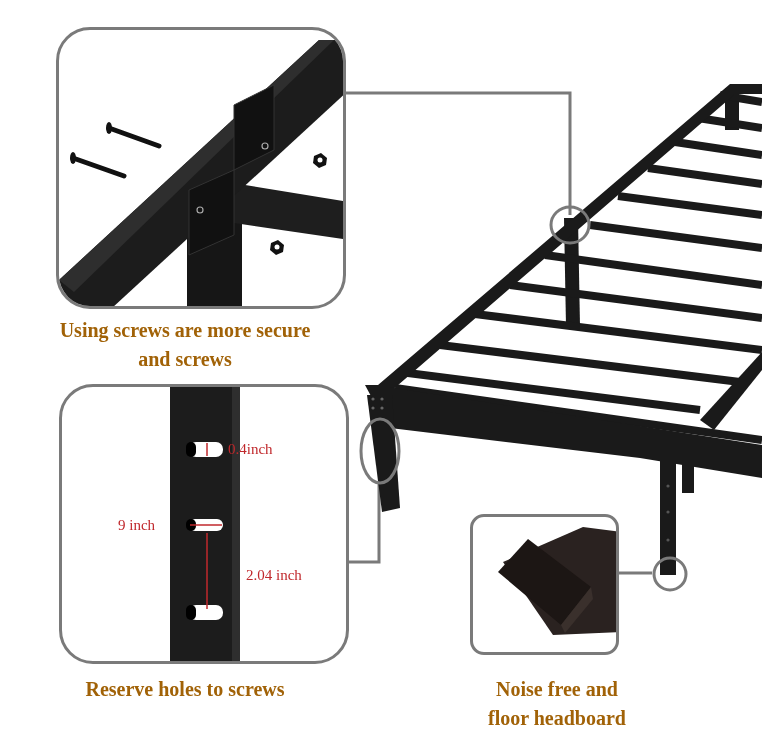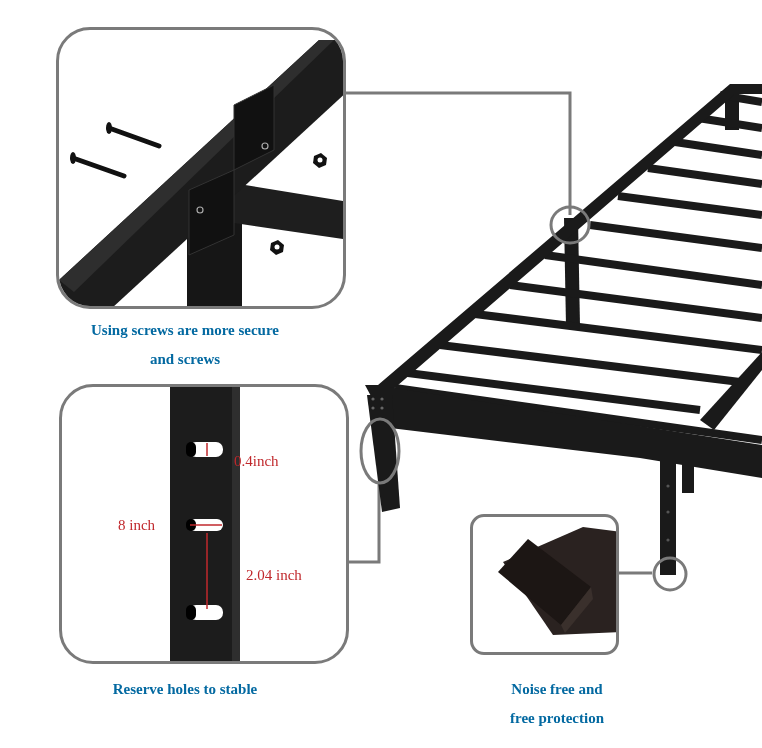--- a/index.html
+++ b/index.html
@@ -1,19 +1,19 @@
 <!DOCTYPE html>
 <html><head>
 <meta charset="utf-8">
 <style>
   html,body{margin:0;padding:0;background:#ffffff;}
   body{width:762px;height:748px;position:relative;overflow:hidden;font-family:"Liberation Serif","DejaVu Serif",serif;}
   .abs{position:absolute;}
   .callout-box{position:absolute;border:3px solid #7a7a7a;border-radius:34px;background:#fff;overflow:hidden;box-sizing:border-box;}
-  .caption{position:absolute;text-align:center;font-weight:bold;color:#0369a1;font-size:15px;line-height:29px;}
+  .caption{position:absolute;text-align:center;font-weight:bold;color:#a16207;font-size:20px;line-height:29px;}
   .measure{position:absolute;color:#c0282c;font-size:15px;white-space:nowrap;}
   svg{display:block;}
 </style>
 </head>
 <body>
 
 <svg class="abs" style="left:0;top:0" width="762" height="748" viewBox="0 0 762 748">
 
   <polyline points="344,93 570,93 570,215" fill="none" stroke="#7a7a7a" stroke-width="3"></polyline>
   <polyline points="346,562 379,562 379,482" fill="none" stroke="#7a7a7a" stroke-width="3"></polyline>
@@ -102,31 +102,31 @@
     <rect x="124" y="55" width="10" height="15" rx="5" fill="#000"></rect>
     <rect x="127" y="132" width="34" height="12" rx="6" fill="#fff"></rect>
     <rect x="124" y="132" width="10" height="12" rx="5" fill="#000"></rect>
     <rect x="127" y="218" width="34" height="15" rx="7" fill="#fff"></rect>
     <rect x="124" y="218" width="10" height="15" rx="5" fill="#000"></rect>
 
     <line x1="145" y1="56" x2="145" y2="69" stroke="#c0282c" stroke-width="1.5"></line>
     <line x1="128" y1="138" x2="160" y2="138" stroke="#c0282c" stroke-width="1.5"></line>
     <line x1="145" y1="146" x2="145" y2="222" stroke="#c0282c" stroke-width="1.5"></line>
   </svg>
-  <div class="measure" style="left:172px;top:54px;margin-top:12px;">0.4inch</div>
-  <div class="measure" style="left:56px;top:130px;">8 inch</div>
+  <div class="measure" style="left:166px;top:54px;">0.4inch</div>
+  <div class="measure" style="left:56px;top:130px;">9 inch</div>
   <div class="measure" style="left:184px;top:180px;">2.04 inch</div>
 </div>
 <div class="caption" style="left:25px;top:675px;width:320px;">
-  <div>Reserve holes to stable</div>
+  <div>Reserve holes to screws</div>
 </div>
 
 <div class="callout-box" style="left:470px;top:514px;width:149px;height:141px;border-radius:14px;">
   <svg width="149" height="141" viewBox="0 0 149 141">
     <polygon points="30,45 110,10 149,15 149,115 80,118" fill="#2a2220"></polygon>
     <polygon points="25,55 55,22 118,70 88,108" fill="#1c1614"></polygon>
     <polygon points="88,108 118,70 120,82 92,116" fill="#3a302c"></polygon>
   </svg>
 </div>
 <div class="caption" style="left:452px;top:675px;width:210px;">
   <div>Noise free and</div>
-  <div>free protection</div>
+  <div>floor headboard</div>
 </div>
 
 </body></html>

